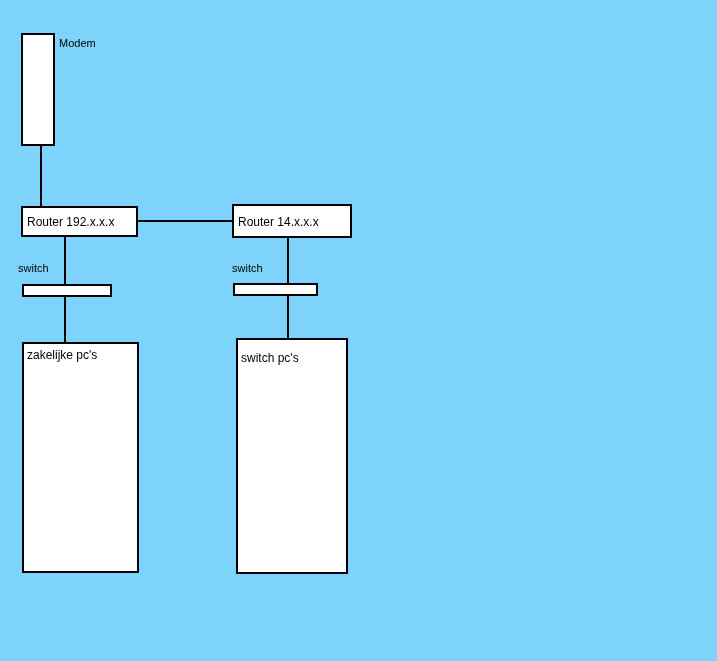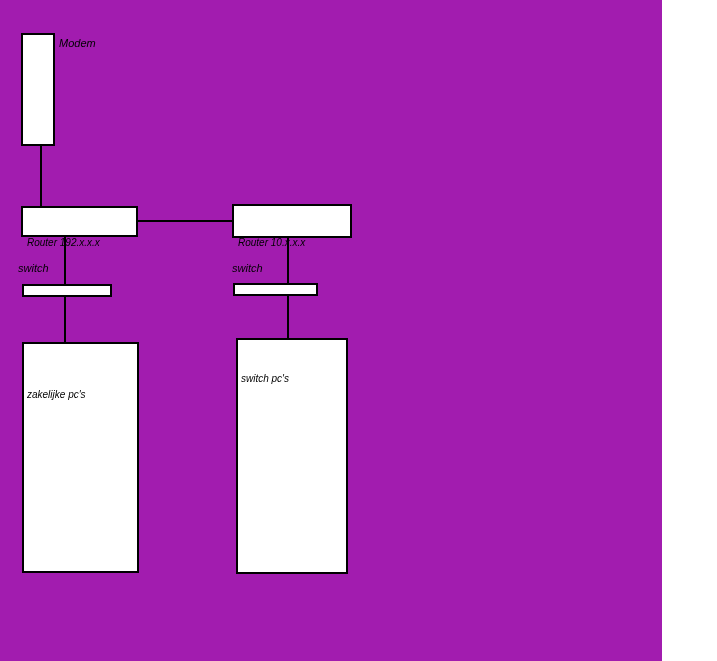--- a/index.html
+++ b/index.html
@@ -6,25 +6,24 @@
   html, body {
     margin: 0;
     padding: 0;
     background: #ffffff;
   }
   body {
     font-family: "Liberation Sans", sans-serif;
   }
   #canvas {
     position: relative;
-    width: 662px;
+    width: 717px;
     height: 661px;
-    background: #a21caf;
+    background: #7dd3fc;
     overflow: hidden;
-    font-style: italic;
   }
   
   .box {
     position: absolute;
     box-sizing: border-box;
     border: 2px solid #000000;
     background: #ffffff;
   }
   .bar {
     position: absolute;
@@ -51,56 +50,55 @@
     font-family: "Liberation Sans", sans-serif;
     font-size: 11px;
     line-height: 13px;
     color: #000000;
     white-space: nowrap;
     z-index: 4;
   }
   .inner-label {
     position: absolute;
     font-family: "Liberation Sans", sans-serif;
-    font-size: 10px;
+    font-size: 12px;
     line-height: 13px;
     color: #000000;
     white-space: nowrap;
     z-index: 4;
-    margin-top: 20px;
   }
 </style>
 </head>
 <body>
 
 <div id="canvas">
 
   <div class="box" style="left:21px; top:33px; width:34px; height:113px;"></div>
   <div class="label" style="left:59px; top:37px;">Modem</div>
 
   <div class="vline" style="left:40px; top:145px; height:62px;"></div>
 
   <div class="box" style="left:21px; top:206px; width:117px; height:31px;"></div>
   <div class="inner-label" style="left:27px; top:216px;">Router 192.x.x.x</div>
 
   <div class="hline" style="left:137px; top:220px; width:96px;"></div>
 
   <div class="box" style="left:232px; top:204px; width:120px; height:34px;"></div>
-  <div class="inner-label" style="left:238px; top:216px;">Router 10.x.x.x</div>
+  <div class="inner-label" style="left:238px; top:216px;">Router 14.x.x.x</div>
 
   <div class="vline" style="left:64px; top:237px; height:50px;"></div>
 
   <div class="label" style="left:18px; top:262px;">switch</div>
 
   <div class="bar" style="left:22px; top:284px; width:90px; height:13px;"></div>
 
   <div class="vline" style="left:64px; top:296px; height:47px;"></div>
 
   <div class="box" style="left:22px; top:342px; width:117px; height:231px;"></div>
-  <div class="inner-label" style="left:27px; top:368px;">zakelijke pc's</div>
+  <div class="inner-label" style="left:27px; top:349px;">zakelijke pc's</div>
 
   <div class="vline" style="left:287px; top:238px; height:47px;"></div>
 
   <div class="label" style="left:232px; top:262px;">switch</div>
 
   <div class="bar" style="left:233px; top:283px; width:85px; height:13px;"></div>
 
   <div class="vline" style="left:287px; top:295px; height:44px;"></div>
 
   <div class="box" style="left:236px; top:338px; width:112px; height:236px;"></div>

